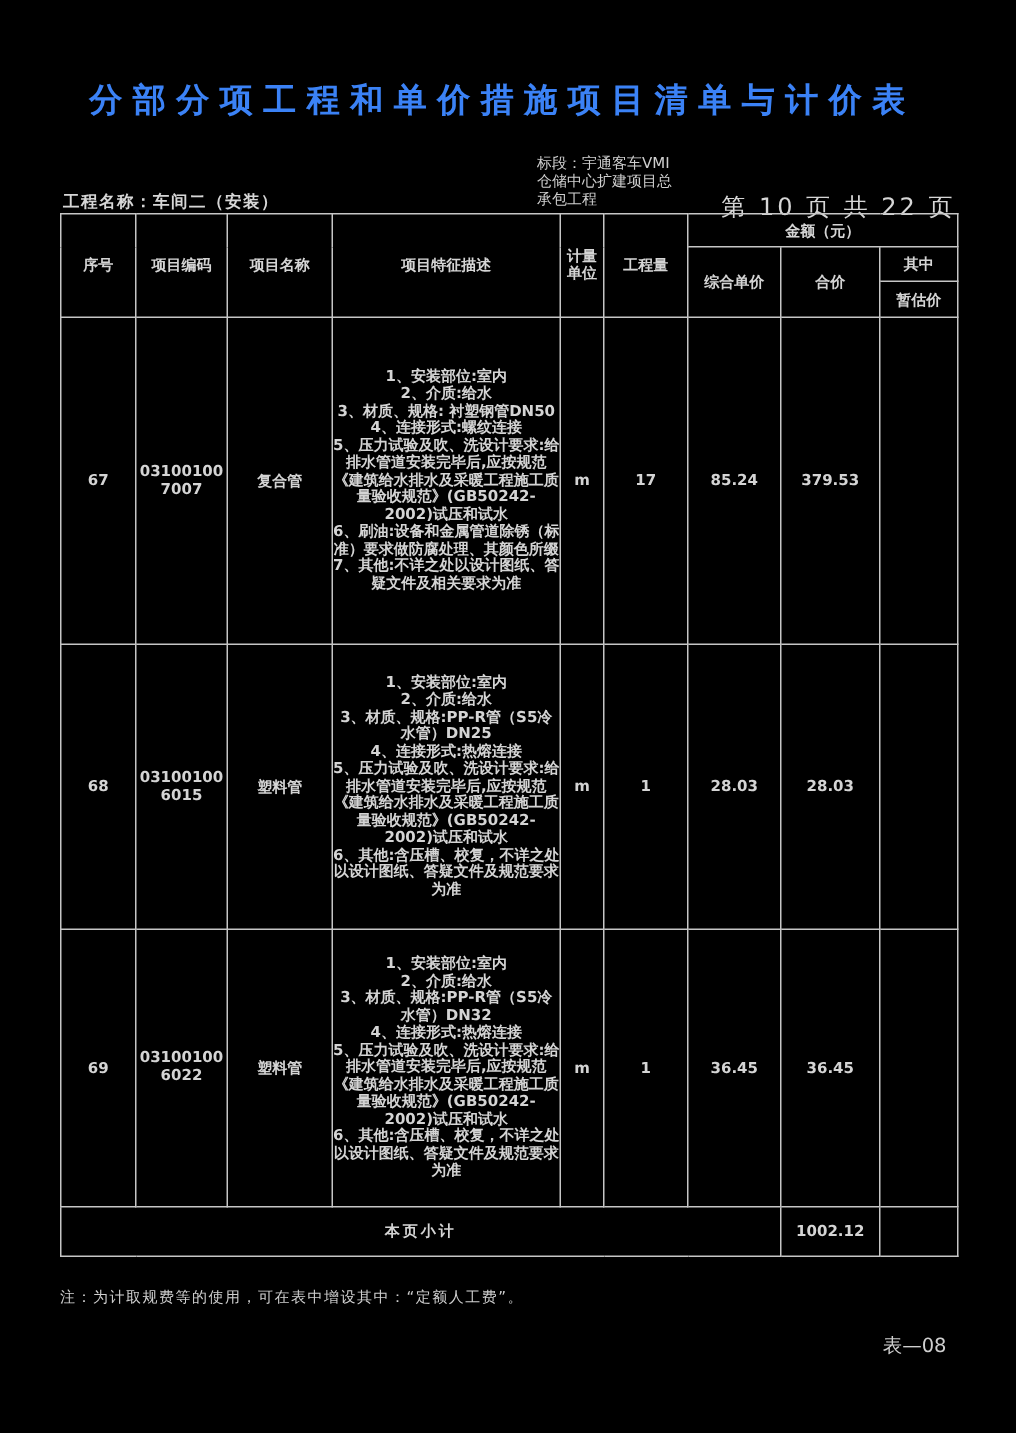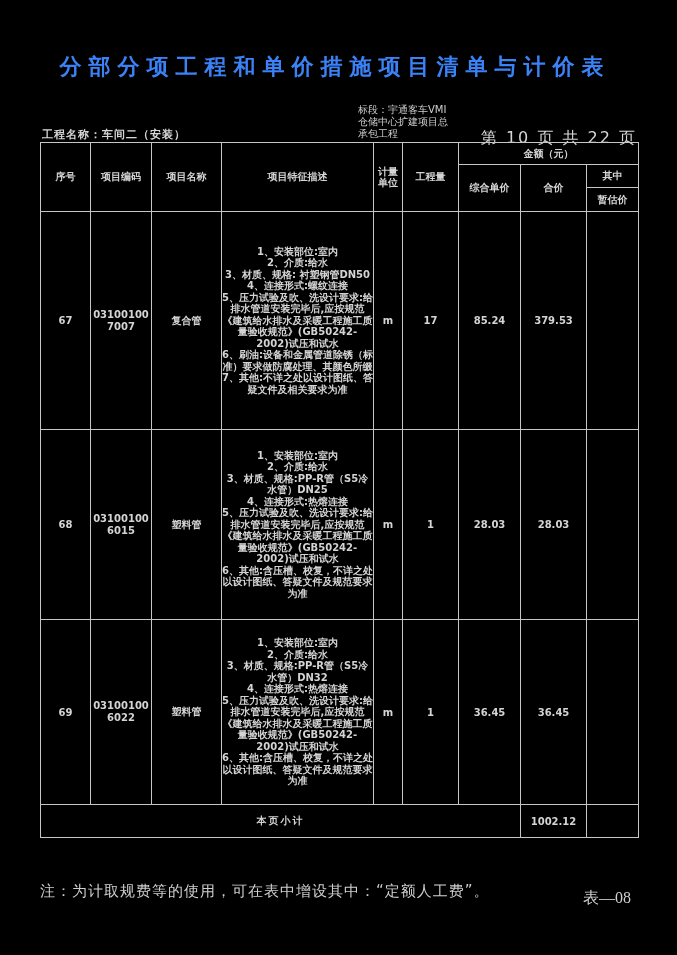--- a/index.html
+++ b/index.html
@@ -75,26 +75,26 @@
     padding:0 2px;
   }
   td.num{
     text-align:right;
     padding-right:5px;
   }
   th.stack{white-space:pre-line;line-height:11px;}
   td.subtotal-label{letter-spacing:2px;}
 
   .note{
-    position:absolute;left:40px;top:882px;
-    font-size:15px;color:#cfcfcf;letter-spacing:1px;
+    position:absolute;left:40px;top:858px;
+    font-size:10px;color:#cfcfcf;letter-spacing:1px;
   }
   .form-no{
     position:absolute;right:46px;top:888px;
-    font-size:16px;color:#cfcfcf;font-family:Liberation Serif, serif;
+    font-size:13px;color:#cfcfcf;
   }
 </style>
 </head>
 <body>
 
 <div class="page">
 
   <div class="title">分部分项工程和单价措施项目清单与计价表</div>
 
   <div class="section-label">标段：宇通客车VMI

